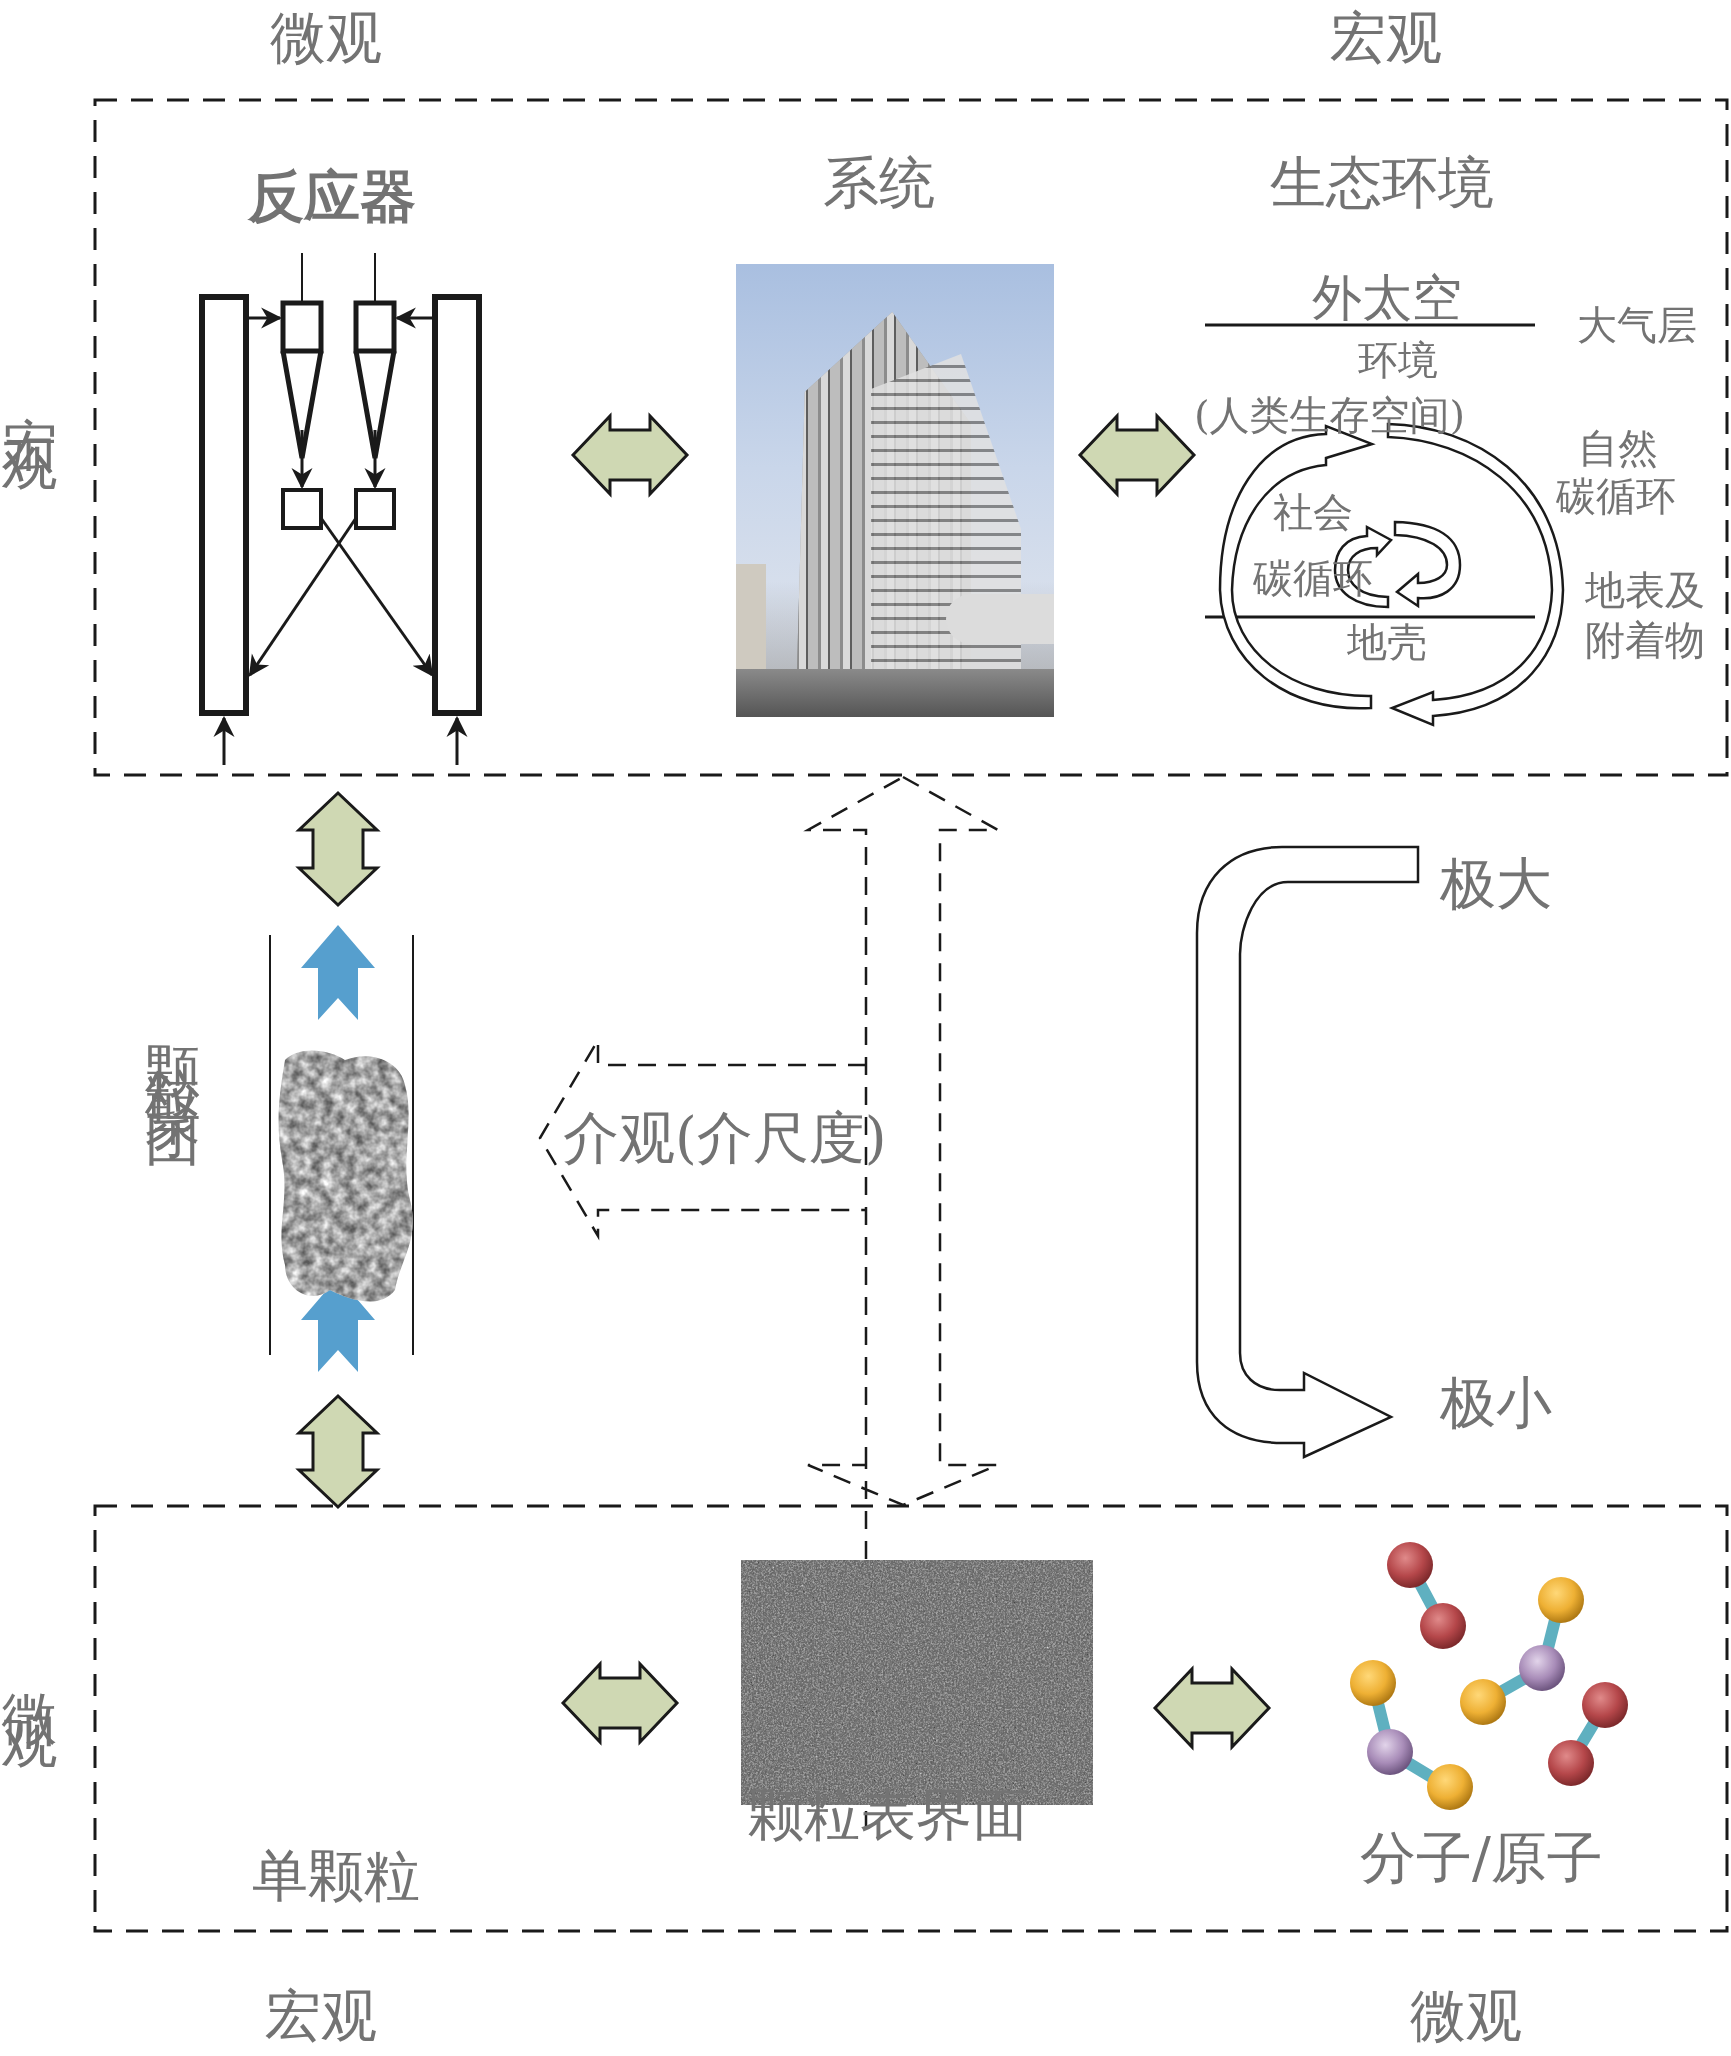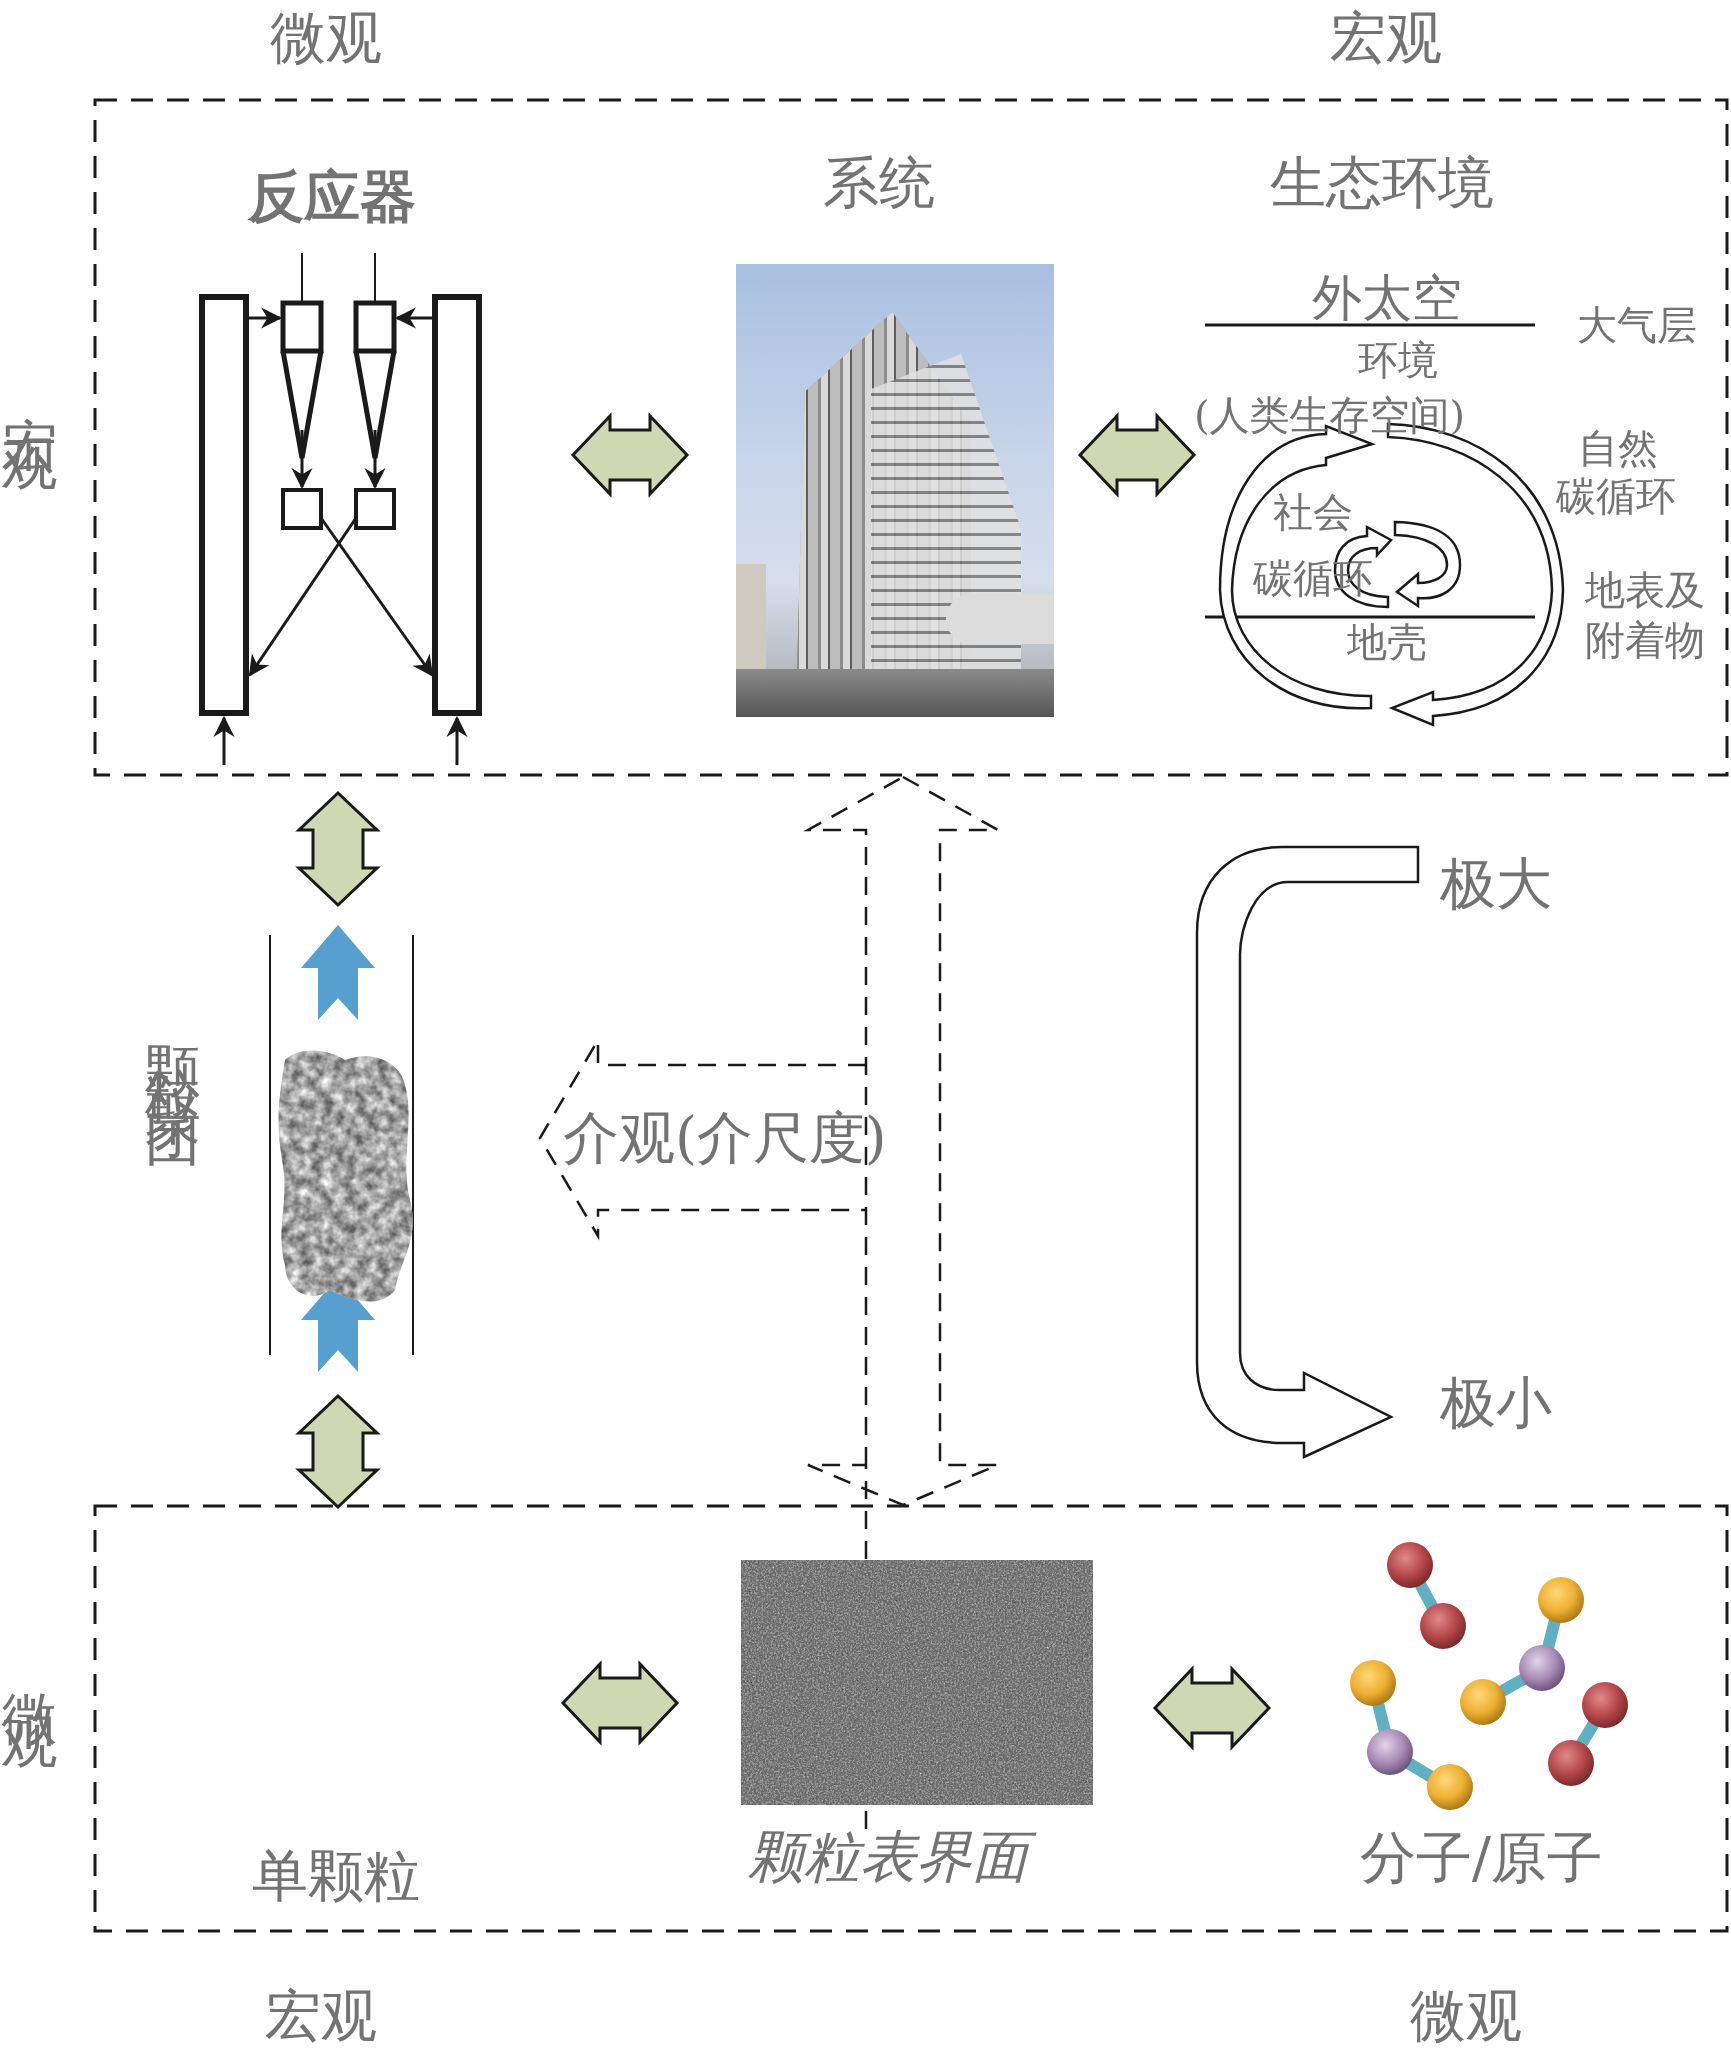--- a/index.html
+++ b/index.html
@@ -190,14 +190,14 @@
 <div class="lbl xs" style="left:1585px; top:570px;">地表及</div>
 <div class="lbl xs" style="left:1585px; top:620px;">附着物</div>
 <div class="lbl xs" style="left:1347px; top:622px;">地壳</div>
 
 <div class="lbl big vert" style="left:145px; top:1000px;">颗粒聚团</div>
 <div class="lbl big" style="left:563px; top:1110px;">介观(介尺度)</div>
 <div class="lbl big" style="left:1440px; top:856px;">极大</div>
 <div class="lbl big" style="left:1440px; top:1375px;">极小</div>
 
 <div class="lbl big" style="left:252px; top:1828px;margin-top:20px;">单颗粒</div>
-<div class="lbl big" style="left:748px; top:1829px;font-style:italic;">颗粒表界面</div>
+<div class="lbl big" style="left:748px; top:1787px;">颗粒表界面</div>
 <div class="lbl big" style="left:1360px; top:1830px;">分子/原子</div>
 
 </body></html>

